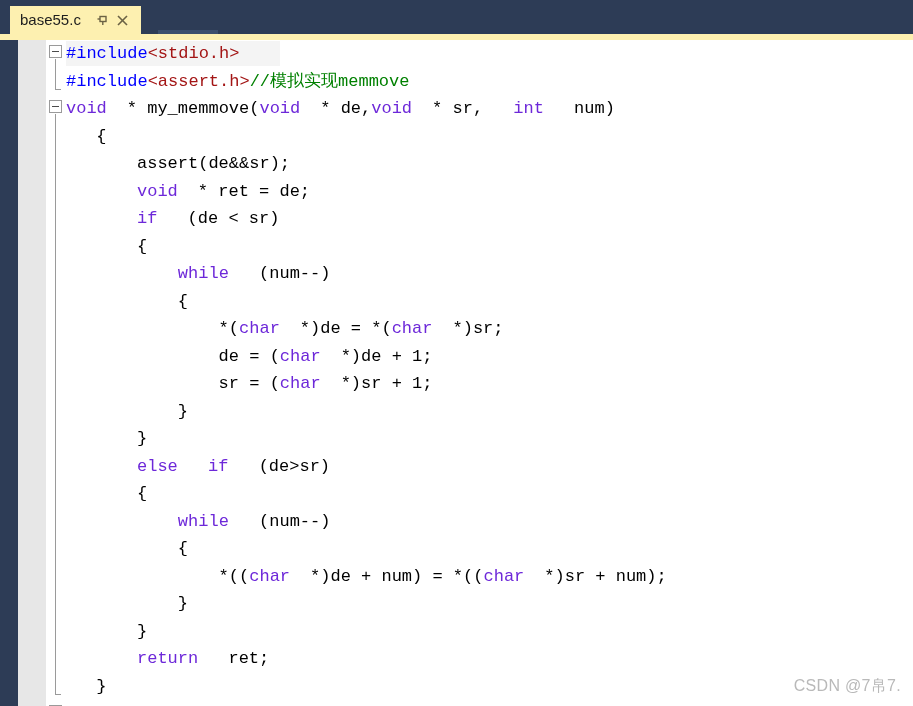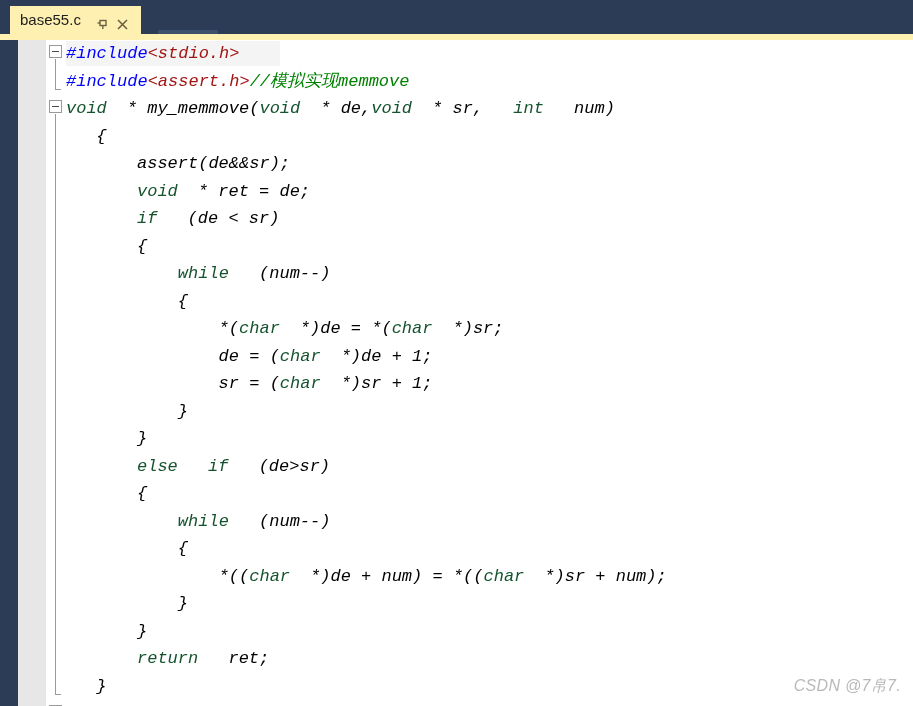--- a/index.html
+++ b/index.html
@@ -21,21 +21,21 @@
     width: 913px;
     height: 40px;
     background: #2d3c56;
     box-sizing: border-box;
   }
   .tab {
     position: absolute;
     top: 6px;
     height: 28px;
     display: flex;
-    align-items: flex-end;
+    align-items: center;
     box-sizing: border-box;
     font-family: "Liberation Sans", "DejaVu Sans", sans-serif;
     font-size: 15px;
     white-space: nowrap;
   }
   .tab.active {
     left: 10px;
     background: #fdf0b0;
     color: #1e1e1e;
     padding: 0 8px 0 10px;
@@ -74,21 +74,20 @@
   }
 
   
   #editor {
     position: absolute;
     left: 0; top: 40px;
     width: 913px;
     height: 666px;
     background: #ffffff;
     overflow: hidden;
-    font-style: italic;
   }
   
   #left-strip {
     position: absolute;
     left: 0; top: 0;
     width: 18px;
     height: 666px;
     background: #2d3c56;
   }
   
@@ -156,21 +155,21 @@
     font-family: "Liberation Mono", "DejaVu Sans Mono", monospace;
     font-size: 17px;
     line-height: 27.5px;
     white-space: pre;
     color: #000000;
   }
   .line {
     height: 27.5px;
     white-space: pre;
   }
-  .kw   { color: #14532d; margin-top: 29px; }
+  .kw   { color: #6d28d9; margin-top: 29px; }
   .pp   { color: #0000ff; }
   .hdr  { color: #a31515; }
   .cmt  { color: #008000; }
   .plain{ color: #000000; margin-left: 20px; }
 
   
   #first-line-tint {
     position: absolute;
     left: 66px;
     top: 1px;

